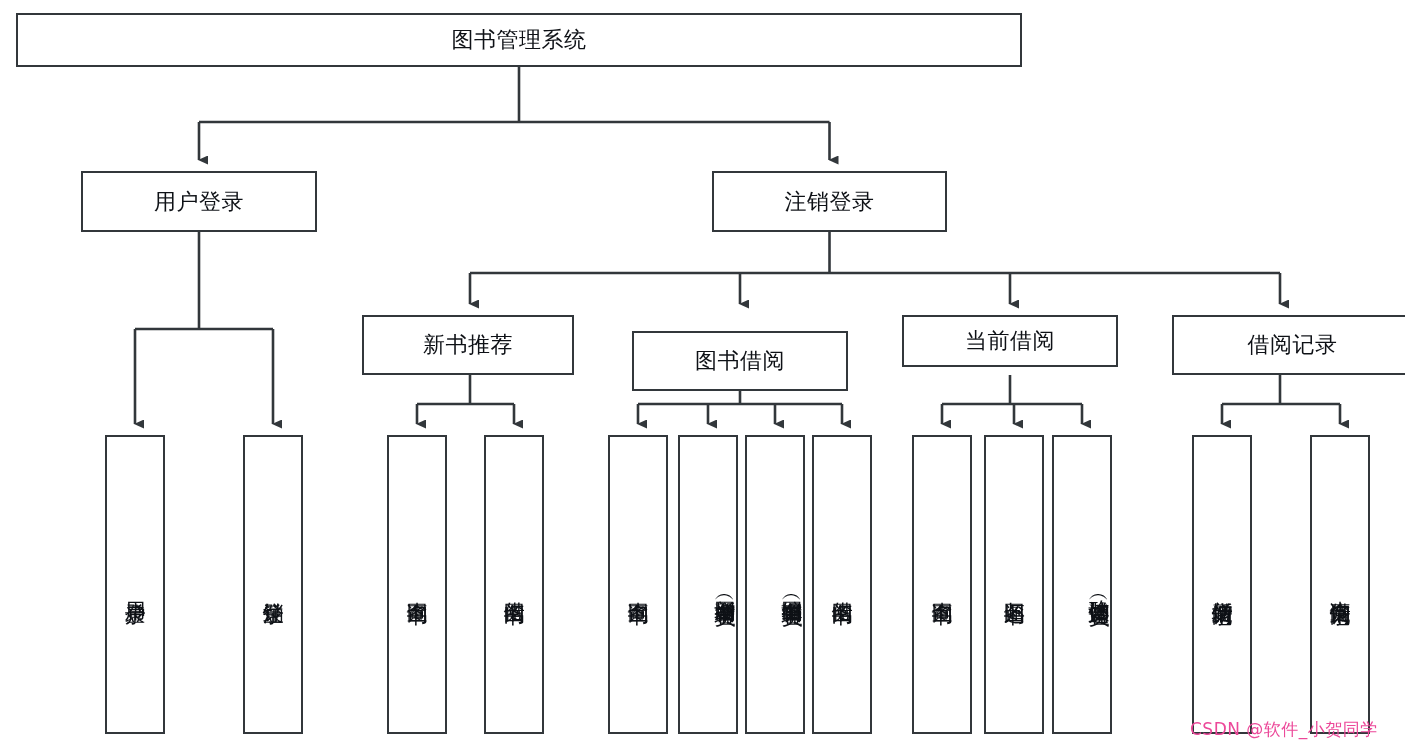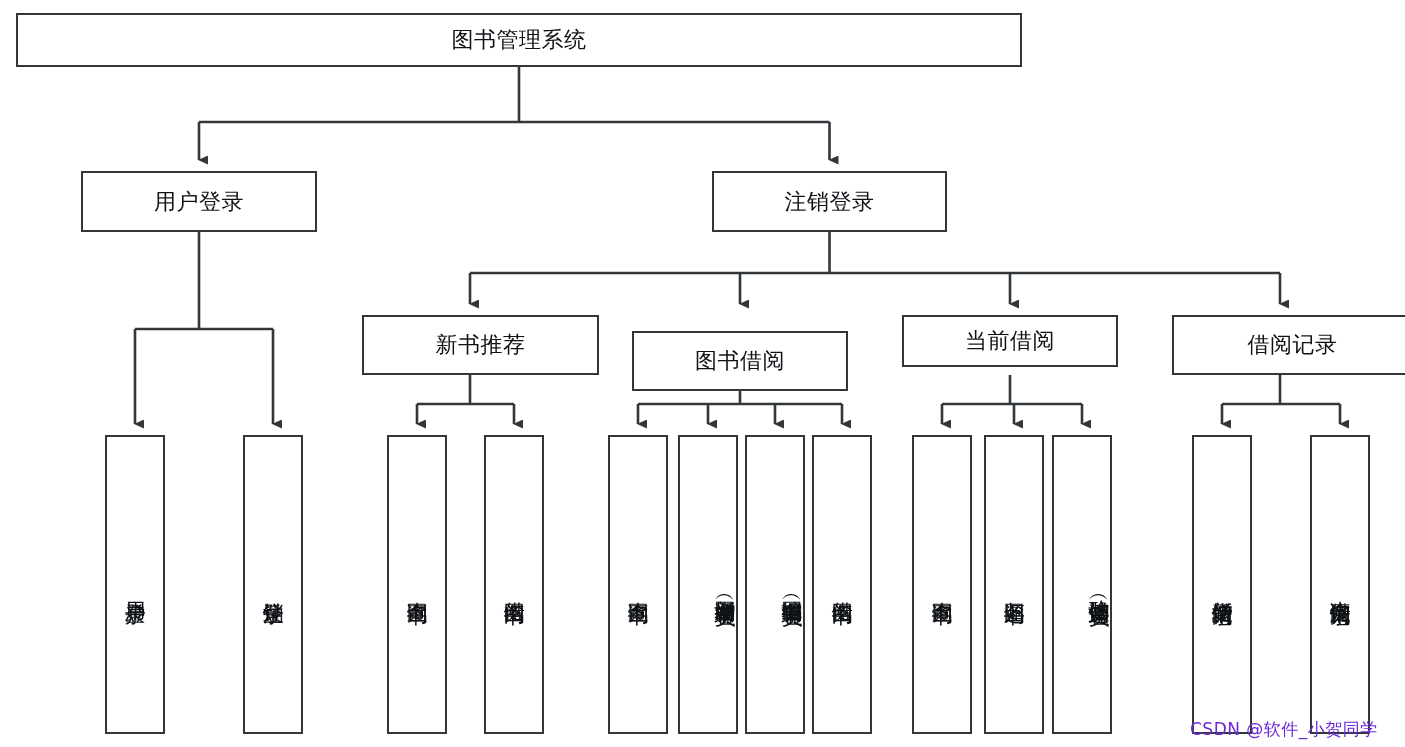--- a/index.html
+++ b/index.html
@@ -51,21 +51,21 @@
     padding-top: 4px;
     text-align: center;
   }
   .node-v.long {
     align-items: flex-start;
     padding-top: 6px;
   }
   .watermark {
     position: absolute;
     font-size: 17px;
-    color: #6d28d9;
+    color: #ec4899;
     white-space: nowrap;
     letter-spacing: 0.5px;
     font-family: "DejaVu Sans", "Liberation Sans", sans-serif;
   }
 </style>
 </head>
 <body>
 
 <div id="diagram-root">
 
@@ -116,21 +116,21 @@
     <span>图书管理系统</span>
   </div>
 
   <div class="node-box node-h" style="left: 81px; top: 171px; width: 236px; height: 61px;">
     <span>用户登录</span>
   </div>
   <div class="node-box node-h" style="left: 712px; top: 171px; width: 235px; height: 61px;">
     <span>注销登录</span>
   </div>
 
-  <div class="node-box node-h" style="left: 362px; top: 315px; width: 237px; height: 60px;">
+  <div class="node-box node-h" style="left: 362px; top: 315px; width: 212px; height: 60px;">
     <span>新书推荐</span>
   </div>
   <div class="node-box node-h" style="left: 632px; top: 331px; width: 216px; height: 60px;">
     <span>图书借阅</span>
   </div>
   <div class="node-box node-h" style="left: 902px; top: 315px; width: 216px; height: 52px;">
     <span>当前借阅</span>
   </div>
   <div class="node-box node-h" style="left: 1172px; top: 315px; width: 241px; height: 60px;">
     <span>借阅记录</span>

